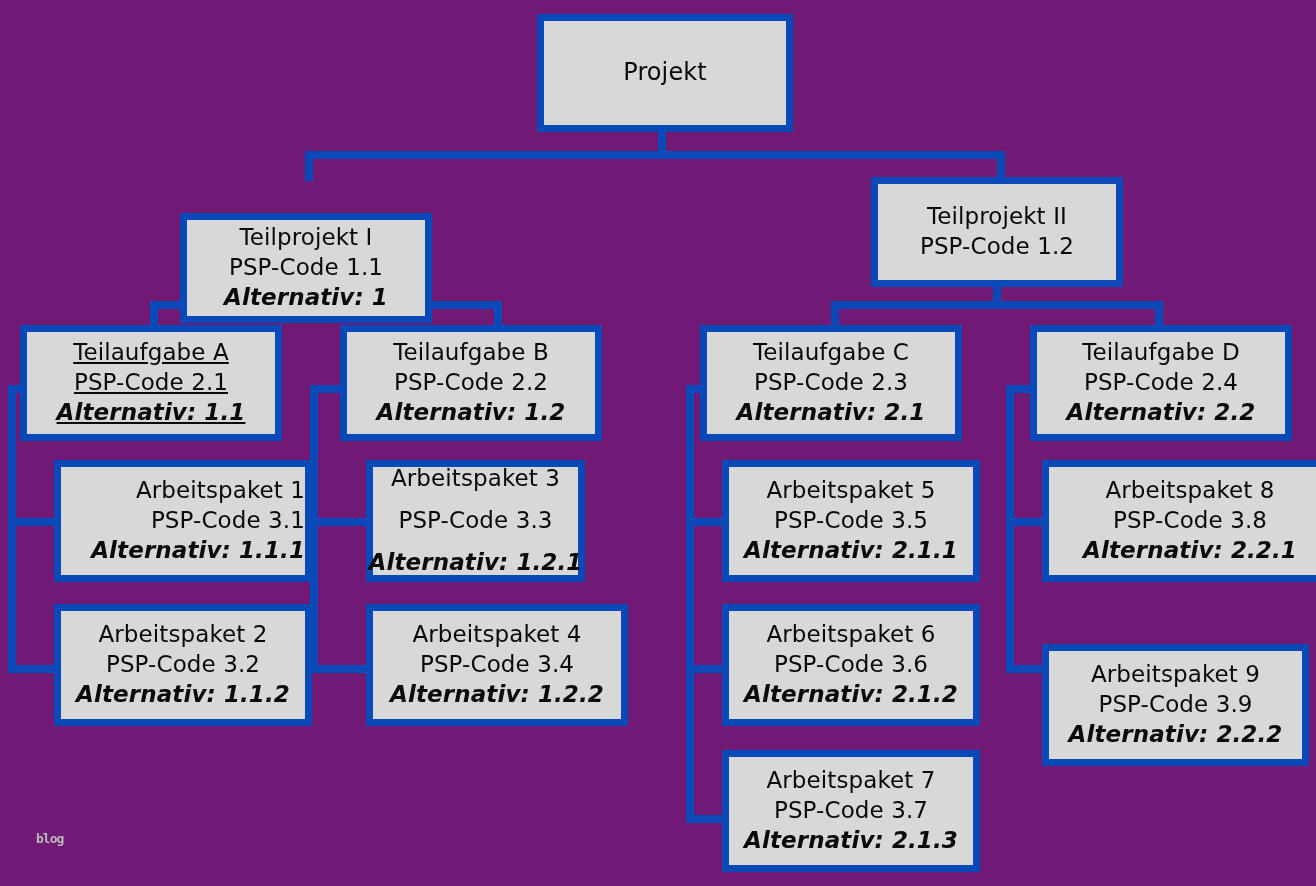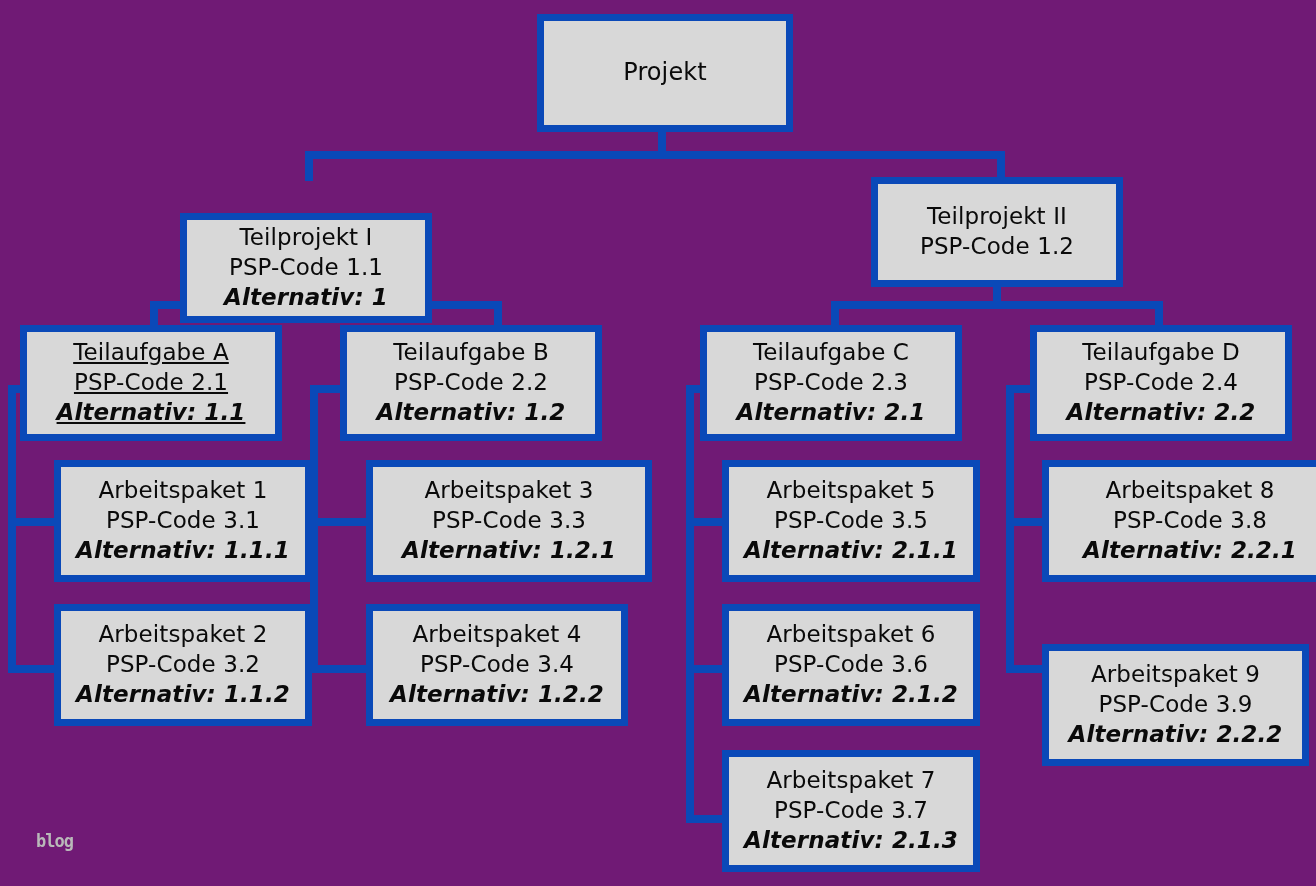--- a/index.html
+++ b/index.html
@@ -57,21 +57,21 @@
   .node.root .ln {
     font-size: 24px;
   }
 
   
   #watermark {
     position: absolute;
     left: 36px;
     top: 831px;
     font-family: "DejaVu Sans Mono", "Liberation Mono", monospace;
-    font-size: 17px;
+    font-size: 13px;
     font-weight: bold;
     color: #b9b9b9;
     letter-spacing: -1px;
     z-index: 4;
     user-select: none;
   }
 </style>
 </head>
 <body>
 
@@ -145,33 +145,33 @@
     <span class="ln">PSP-Code 2.3</span>
     <span class="ln alt">Alternativ: 2.1</span>
   </div>
 
   <div class="node" style="left:1030px; top:325px; width:262px; height:116px;">
     <span class="ln">Teilaufgabe D</span>
     <span class="ln">PSP-Code 2.4</span>
     <span class="ln alt">Alternativ: 2.2</span>
   </div>
 
-  <div class="node" style="left:54px; top:460px; width:258px; height:122px;">
+  <div class="node" style="left:54px; top:460px; width:258px; height:122px;align-items:flex-end;">
     <span class="ln">Arbeitspaket 1</span>
     <span class="ln">PSP-Code 3.1</span>
     <span class="ln alt">Alternativ: 1.1.1</span>
   </div>
 
   <div class="node" style="left:54px; top:604px; width:258px; height:122px;">
     <span class="ln">Arbeitspaket 2</span>
     <span class="ln">PSP-Code 3.2</span>
     <span class="ln alt">Alternativ: 1.1.2</span>
   </div>
 
-  <div class="node" style="left:366px; top:460px; width:286px; height:122px;">
+  <div class="node" style="left:366px; top:460px; width:219px; height:122px;gap:12px;">
     <span class="ln">Arbeitspaket 3</span>
     <span class="ln">PSP-Code 3.3</span>
     <span class="ln alt">Alternativ: 1.2.1</span>
   </div>
 
   <div class="node" style="left:366px; top:604px; width:262px; height:122px;">
     <span class="ln">Arbeitspaket 4</span>
     <span class="ln">PSP-Code 3.4</span>
     <span class="ln alt">Alternativ: 1.2.2</span>
   </div>

